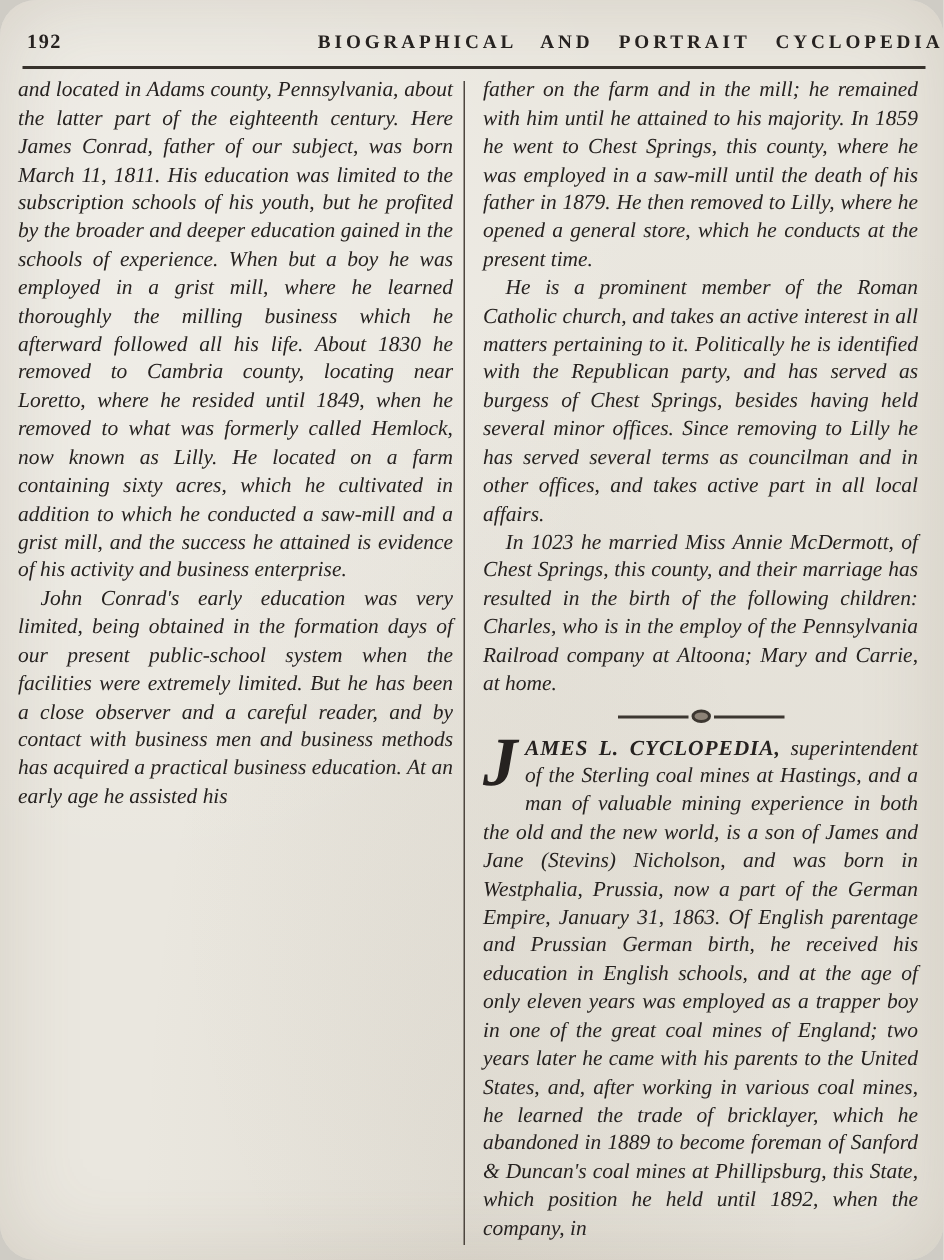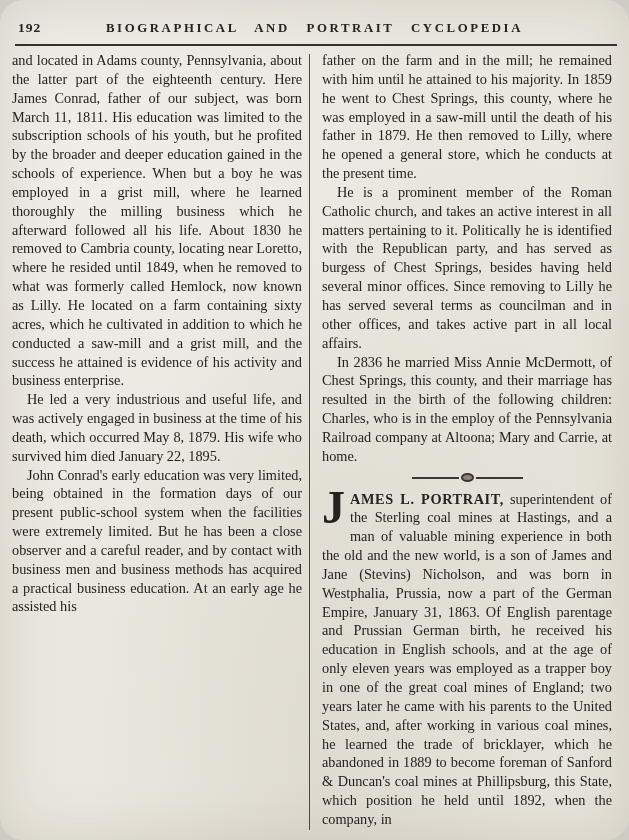--- a/index.html
+++ b/index.html
@@ -20,40 +20,40 @@
     box-shadow: inset 0 0 55px rgba(115,100,75,0.18);
     color:#262220;
     border-radius:24px;
   }
   .pagenum{
     position:absolute;left:18px;top:20px;
     font-size:13.5px;font-weight:700;letter-spacing:1px;
   }
   .header-title{
     position:absolute;left:0;top:21px;width:629px;
-    text-align:center;
+    text-align:right;
     font-size:12.8px;font-weight:700;
     letter-spacing:2.6px;word-spacing:11px;
   }
   .head-rule{
     position:absolute;left:15px;top:44px;
     width:602px;height:2px;background:#37322c;
   }
   .col-rule{
     position:absolute;left:309px;top:54px;
     width:1px;height:776px;background:#4d463f;
   }
   .col{
     position:absolute;top:51px;width:290px;
     font-size:14.3px;line-height:18.85px;
     text-align:justify;
   }
   .col-left{left:12px;}
   .col-right{left:322px;}
-  .col p{margin:0;padding:0;text-indent:15px;}
+  .col p{margin:0;padding:0;text-indent:15px;font-style:italic;}
   .col p.noindent{text-indent:0;}
   .ornament{
     display:flex;align-items:center;justify-content:center;
     height:14px;margin:5px 0 5px;
   }
   .orn-line{display:inline-block;width:47px;height:2px;background:#3c3731;}
   .orn-bead{
     display:inline-block;width:13px;height:9px;
     border-radius:50%;
     background:#8d8377;
@@ -78,32 +78,31 @@
   <span class="pagenum">192</span>
 
   <div class="header-title">BIOGRAPHICAL AND PORTRAIT CYCLOPEDIA</div>
 
   <div class="head-rule"></div>
 
   <div class="col-rule"></div>
 
   <div class="col col-left">
     <p class="noindent">and located in Adams county, Pennsylvania, about the latter part of the eighteenth century. Here James Conrad, father of our subject, was born March 11, 1811. His education was limited to the subscription schools of his youth, but he profited by the broader and deeper education gained in the schools of experience. When but a boy he was employed in a grist mill, where he learned thoroughly the milling business which he afterward followed all his life. About 1830 he removed to Cambria county, locating near Loretto, where he resided until 1849, when he removed to what was formerly called Hemlock, now known as Lilly. He located on a farm containing sixty acres, which he cultivated in addition to which he conducted a saw-mill and a grist mill, and the success he attained is evidence of his activity and business enterprise.</p>
-    <p>He led a very industrious and useful life, and was actively engaged in business at the time of his death, which occurred May 8, 1879. His wife who survived him died January 22, 1895.</p>
     <p>John Conrad's early education was very limited, being obtained in the formation days of our present public-school system when the facilities were extremely limited. But he has been a close observer and a careful reader, and by contact with business men and business methods has acquired a practical business education. At an early age he assisted his</p>
   </div>
 
   <div class="col col-right">
     <p class="noindent">father on the farm and in the mill; he remained with him until he attained to his majority. In 1859 he went to Chest Springs, this county, where he was employed in a saw-mill until the death of his father in 1879. He then removed to Lilly, where he opened a general store, which he conducts at the present time.</p>
     <p>He is a prominent member of the Roman Catholic church, and takes an active interest in all matters pertaining to it. Politically he is identified with the Republican party, and has served as burgess of Chest Springs, besides having held several minor offices. Since removing to Lilly he has served several terms as councilman and in other offices, and takes active part in all local affairs.</p>
-    <p>In 2836 he married Miss Annie McDermott, of Chest Springs, this county, and their marriage has resulted in the birth of the following children: Charles, who is in the employ of the Pennsylvania Railroad company at Altoona; Mary and Carrie, at home.</p>
+    <p>In 1023 he married Miss Annie McDermott, of Chest Springs, this county, and their marriage has resulted in the birth of the following children: Charles, who is in the employ of the Pennsylvania Railroad company at Altoona; Mary and Carrie, at home.</p>
 
     <div class="ornament">
       <span class="orn-line"></span>
       <span class="orn-bead"></span>
       <span class="orn-line"></span>
     </div>
 
-    <p class="noindent"><span class="dropcap">J</span><span class="lead">AMES L. PORTRAIT,</span>
+    <p class="noindent"><span class="dropcap">J</span><span class="lead">AMES L. CYCLOPEDIA,</span>
       <span>superintendent of the Sterling coal mines at Hastings, and a man of valuable mining experience in both the old and the new world, is a son of James and Jane (Stevins) Nicholson, and was born in Westphalia, Prussia, now a part of the German Empire, January 31, 1863. Of English parentage and Prussian German birth, he received his education in English schools, and at the age of only eleven years was employed as a trapper boy in one of the great coal mines of England; two years later he came with his parents to the United States, and, after working in various coal mines, he learned the trade of bricklayer, which he abandoned in 1889 to become foreman of Sanford &amp; Duncan's coal mines at Phillipsburg, this State, which position he held until 1892, when the company, in</span></p>
   </div>
 
 </div>
 
 </body></html>

